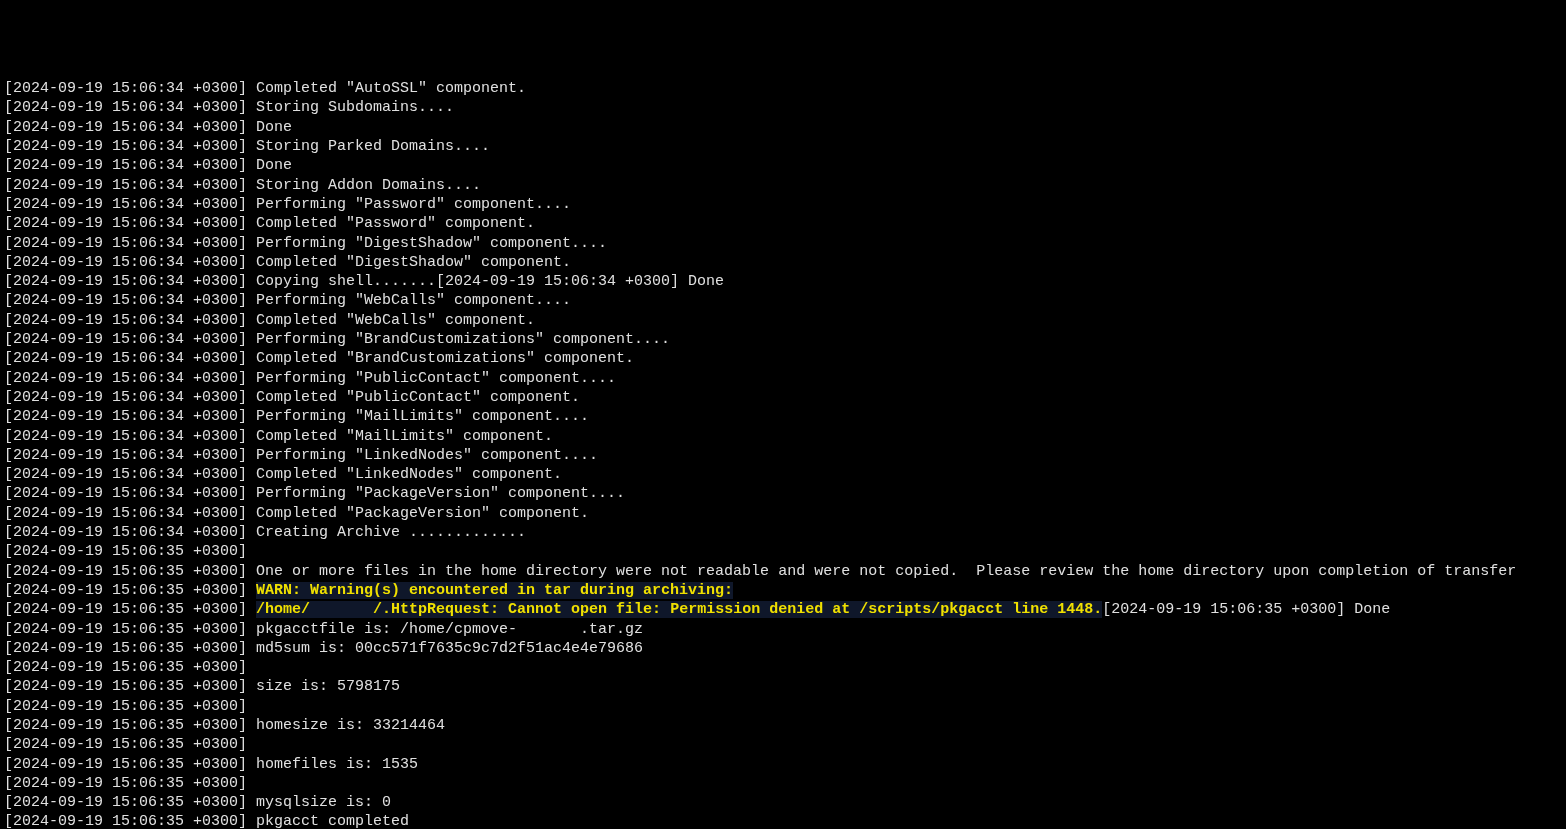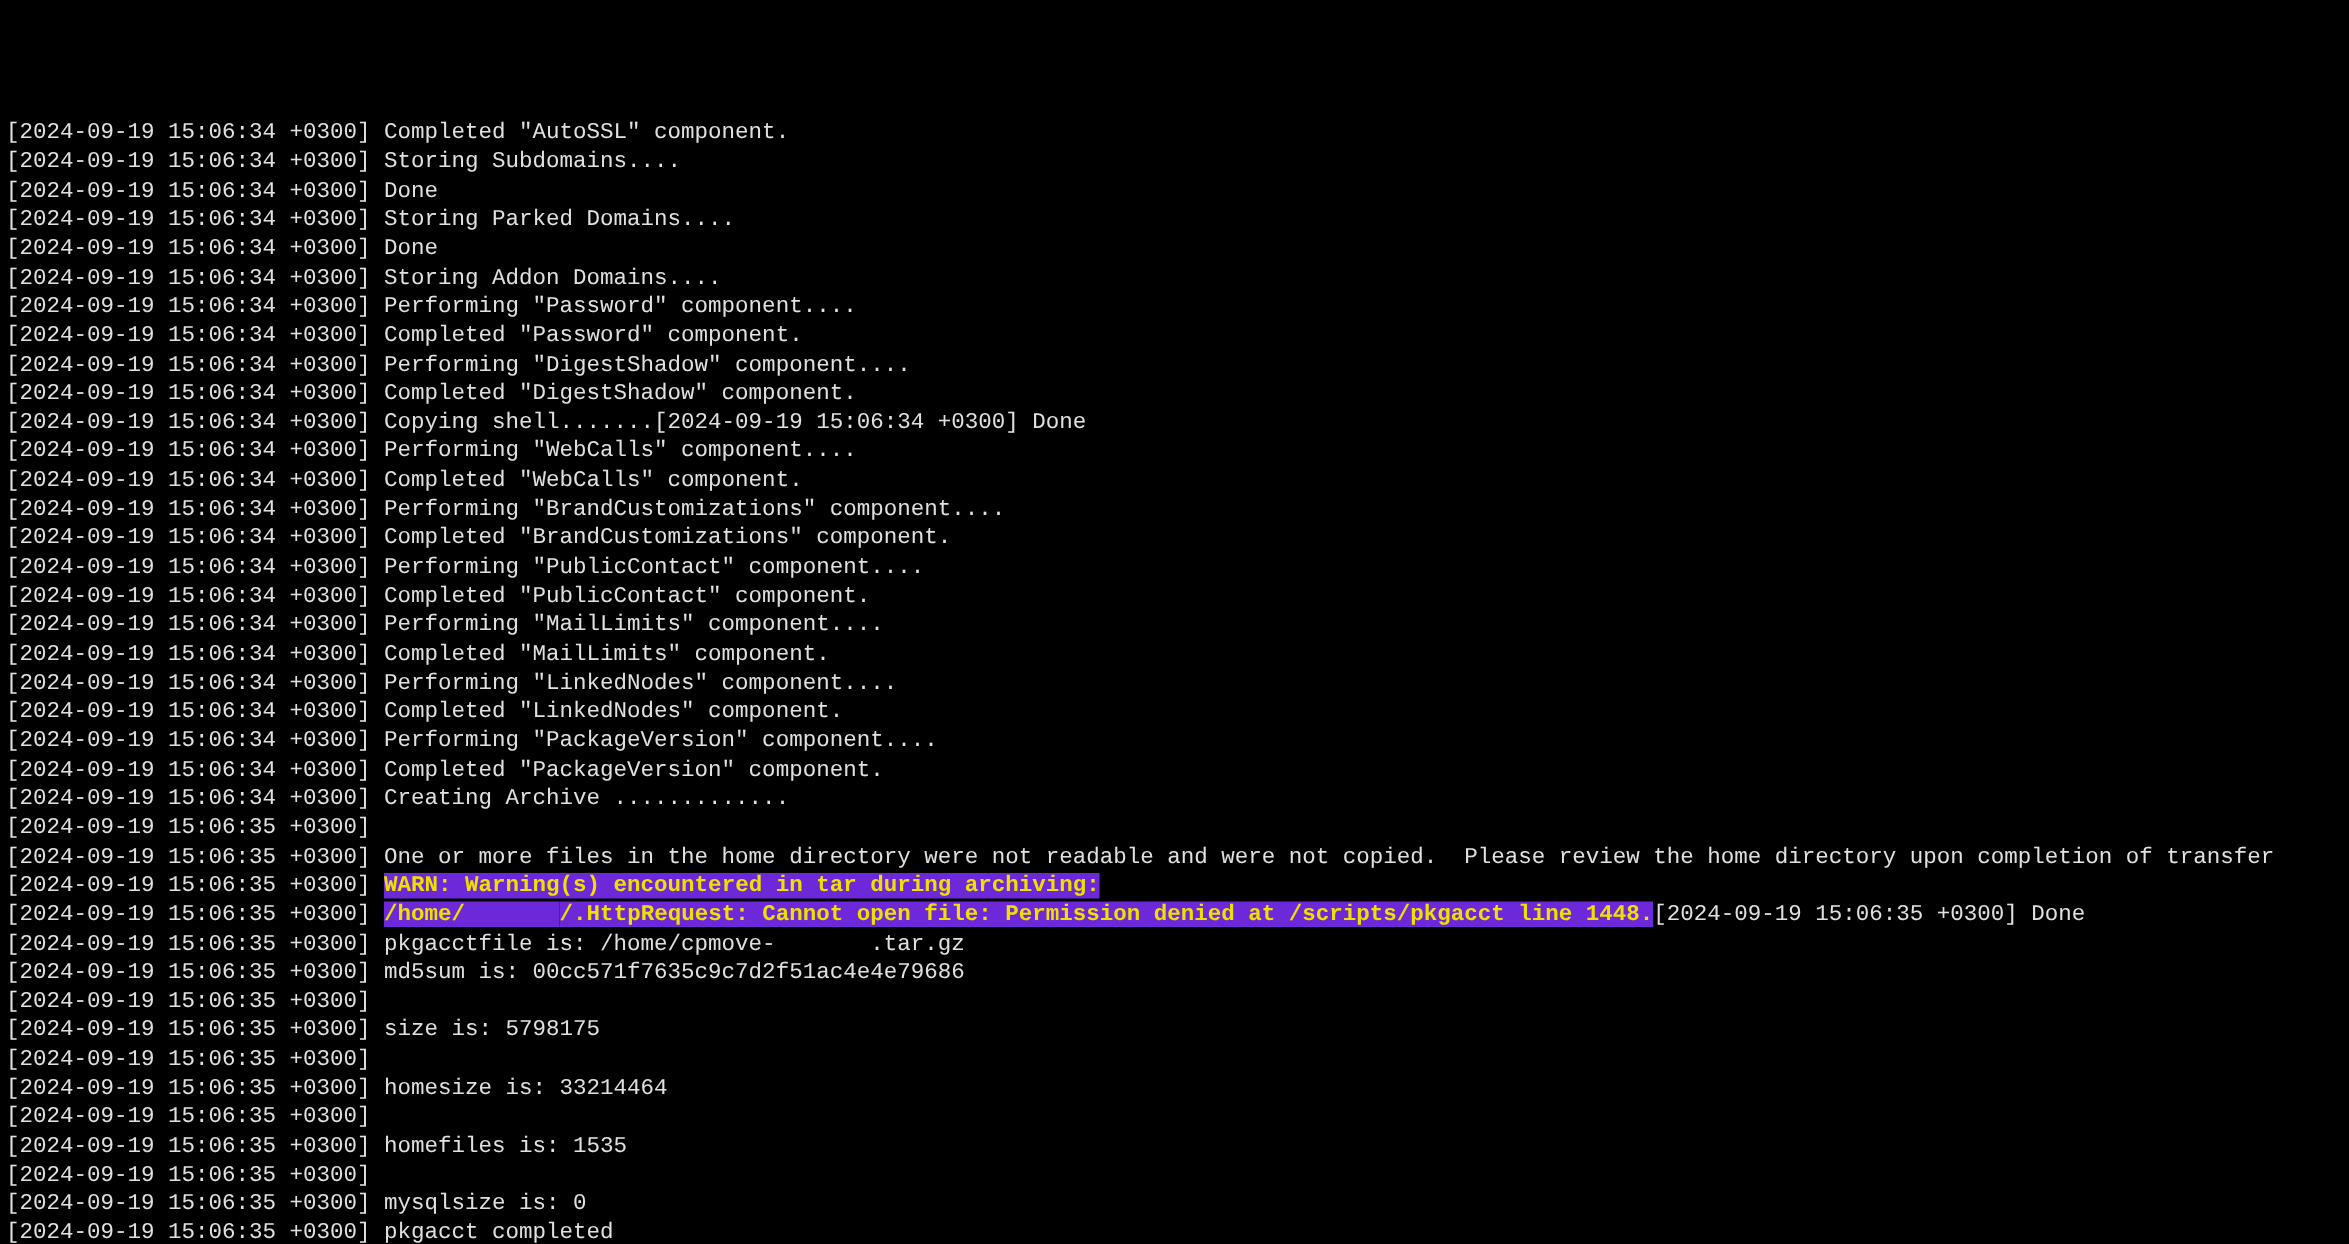--- a/index.html
+++ b/index.html
@@ -15,21 +15,21 @@
       line-height: 19.3px;
       padding: 2px 4px;
       white-space: pre-wrap;
       word-wrap: break-word;
       width: 1566px;
     }
     .line {
       display: block;
     }
     .highlighted {
-      background-color: #6d28d9;
+      background-color: #0f172a;
       color: #f0e000;
       font-weight: bold;
     }
   </style>
 </head>
 <body>
 
 
 
 <div id="terminal"><span class="line">[2024-09-19 15:06:34 +0300] Completed "AutoSSL" component.</span><span class="line">[2024-09-19 15:06:34 +0300] Storing Subdomains....</span><span class="line">[2024-09-19 15:06:34 +0300] Done</span><span class="line">[2024-09-19 15:06:34 +0300] Storing Parked Domains....</span><span class="line">[2024-09-19 15:06:34 +0300] Done</span><span class="line">[2024-09-19 15:06:34 +0300] Storing Addon Domains....</span><span class="line">[2024-09-19 15:06:34 +0300] Performing "Password" component....</span><span class="line">[2024-09-19 15:06:34 +0300] Completed "Password" component.</span><span class="line">[2024-09-19 15:06:34 +0300] Performing "DigestShadow" component....</span><span class="line">[2024-09-19 15:06:34 +0300] Completed "DigestShadow" component.</span><span class="line">[2024-09-19 15:06:34 +0300] Copying shell.......[2024-09-19 15:06:34 +0300] Done</span><span class="line">[2024-09-19 15:06:34 +0300] Performing "WebCalls" component....</span><span class="line">[2024-09-19 15:06:34 +0300] Completed "WebCalls" component.</span><span class="line">[2024-09-19 15:06:34 +0300] Performing "BrandCustomizations" component....</span><span class="line">[2024-09-19 15:06:34 +0300] Completed "BrandCustomizations" component.</span><span class="line">[2024-09-19 15:06:34 +0300] Performing "PublicContact" component....</span><span class="line">[2024-09-19 15:06:34 +0300] Completed "PublicContact" component.</span><span class="line">[2024-09-19 15:06:34 +0300] Performing "MailLimits" component....</span><span class="line">[2024-09-19 15:06:34 +0300] Completed "MailLimits" component.</span><span class="line">[2024-09-19 15:06:34 +0300] Performing "LinkedNodes" component....</span><span class="line">[2024-09-19 15:06:34 +0300] Completed "LinkedNodes" component.</span><span class="line">[2024-09-19 15:06:34 +0300] Performing "PackageVersion" component....</span><span class="line">[2024-09-19 15:06:34 +0300] Completed "PackageVersion" component.</span><span class="line">[2024-09-19 15:06:34 +0300] Creating Archive .............</span><span class="line">[2024-09-19 15:06:35 +0300]</span><span class="line">[2024-09-19 15:06:35 +0300] One or more files in the home directory were not readable and were not copied.  Please review the home directory upon completion of transfer</span><span class="line"><span>[2024-09-19 15:06:35 +0300] </span><span class="highlighted">WARN: Warning(s) encountered in tar during archiving:</span></span><span class="line"><span>[2024-09-19 15:06:35 +0300] </span><span class="highlighted">/home/</span><span class="highlighted" style="color: rgb(144, 144, 144);">       </span><span class="highlighted">/.HttpRequest: Cannot open file: Permission denied at /scripts/pkgacct line 1448.</span><span>[2024-09-19 15:06:35 +0300] Done</span></span><span class="line">[2024-09-19 15:06:35 +0300] pkgacctfile is: /home/cpmove-       .tar.gz</span><span class="line">[2024-09-19 15:06:35 +0300] md5sum is: 00cc571f7635c9c7d2f51ac4e4e79686</span><span class="line">[2024-09-19 15:06:35 +0300]</span><span class="line">[2024-09-19 15:06:35 +0300] size is: 5798175</span><span class="line">[2024-09-19 15:06:35 +0300]</span><span class="line">[2024-09-19 15:06:35 +0300] homesize is: 33214464</span><span class="line">[2024-09-19 15:06:35 +0300]</span><span class="line">[2024-09-19 15:06:35 +0300] homefiles is: 1535</span><span class="line">[2024-09-19 15:06:35 +0300]</span><span class="line">[2024-09-19 15:06:35 +0300] mysqlsize is: 0</span><span class="line">[2024-09-19 15:06:35 +0300] pkgacct completed</span></div>

